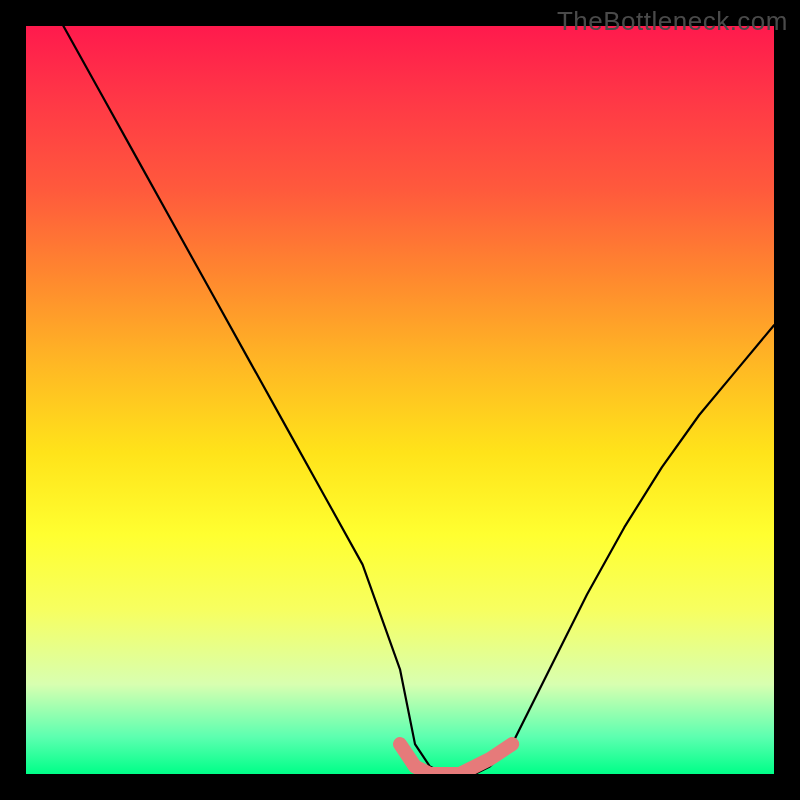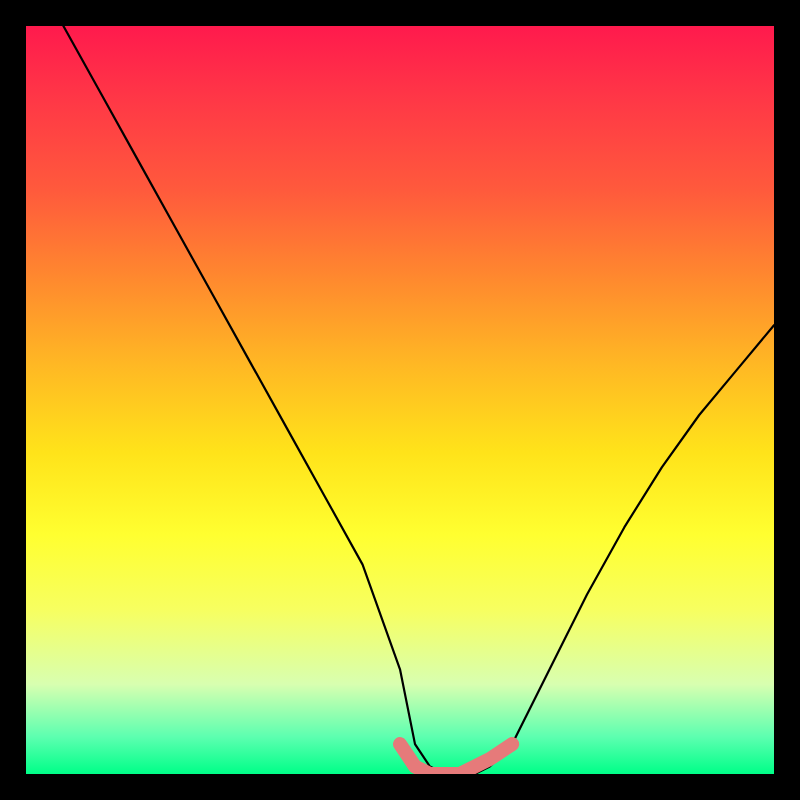--- a/index.html
+++ b/index.html
@@ -61,13 +61,14 @@
 </head>
 <body>
 
 <div class="frame">
   <div class="plot">
     <svg class="curve" viewBox="0 0 748 748" preserveAspectRatio="none">
       <path d="M37.4 0.0 L74.8 67.3 L112.2 134.6 L149.6 202.0 L187.0 269.3 L224.4 336.6 L261.8 403.9 L299.2 471.2 L336.6 538.6 L374.0 643.3 L389.0 718.1 L403.9 740.5 L418.9 748.0 L433.8 748.0 L448.8 748.0 L463.8 740.5 L486.2 718.1 L523.6 643.3 L561.0 568.5 L598.4 501.2 L635.8 441.3 L673.2 389.0 L710.6 344.1 L748.0 299.2" stroke="#000" stroke-width="2.2" fill="none" stroke-linecap="round" stroke-linejoin="round"></path>
       <path d="M374.0 718.1 L389.0 740.5 L403.9 748.0 L418.9 748.0 L433.8 748.0 L448.8 740.5 L463.8 733.0 L486.2 718.1" stroke="#e67a7a" stroke-width="14" fill="none" stroke-linecap="round" stroke-linejoin="round"></path>
     </svg>
   </div>
+  <div class="watermark">TheBottleneck.com</div>
 </div>
 
 </body></html>

